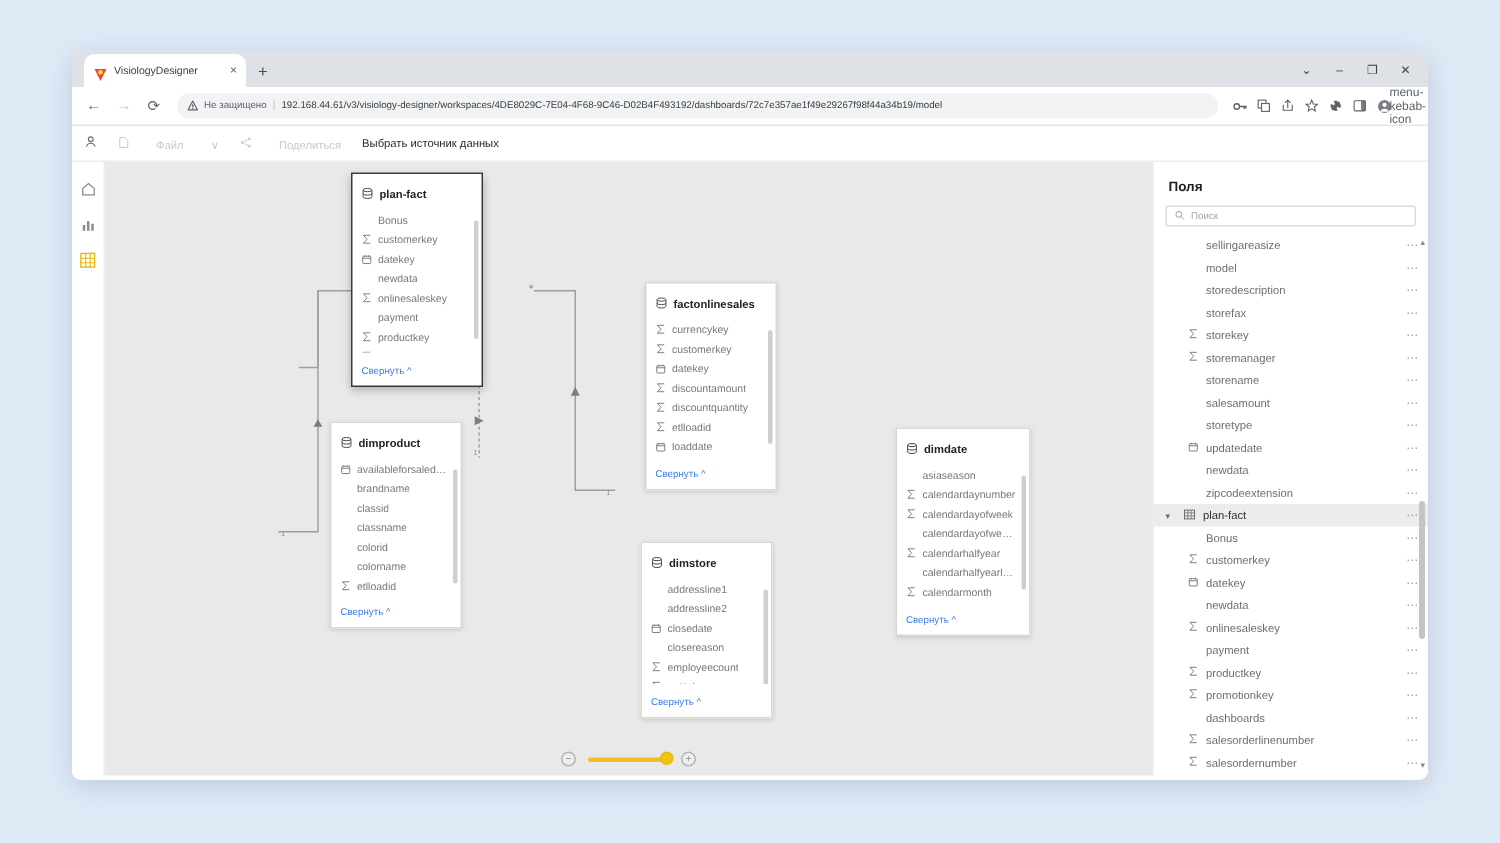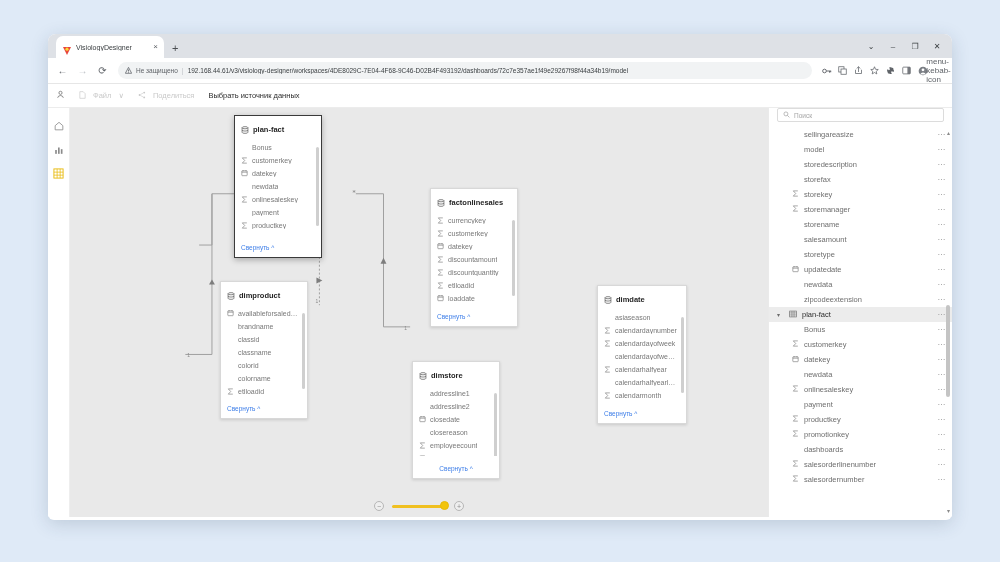--- a/index.html
+++ b/index.html
@@ -64,21 +64,21 @@
   .tb-ico { width: 15px; height: 15px; display: flex; align-items: center; justify-content: center;
             font-size: 8px; color: #5f6368; }
 
   
   .app { position: relative; height: 433px; background: #fff; }
   .app-topbar {
     height: 24px; background: #fff; border-bottom: 1px solid #ececec;
     display: flex; align-items: center; padding: 0 8px; gap: 14px;
   }
   .app-topbar .usr { font-size: 9px; color: #6b6b6b; }
-  .tb-item { display: flex; align-items: center; gap: 7px; font-size: 7.5px; color: #c9c9c9; }
+  .tb-item { display: flex; align-items: flex-end; gap: 18px; font-size: 7.5px; color: #c9c9c9; }
   .tb-item.active { color: #2b2b2b; }
   .tb-item .glyph { font-size: 8px; }
 
   .app-body { position: relative; height: 409px; display: flex; }
 
   
   .rail {
     width: 22px; background: #fff; border-right: 1px solid #eee;
     padding-top: 10px; display: flex; flex-direction: column; align-items: center; gap: 9px;
   }
@@ -498,21 +498,21 @@
         <span class="nm">loaddate</span>
       </div>
       <div class="node-scroll">
         <div class="bar" style="top:4px;height:76.45px"></div>
       </div>
     </div>
     <div class="node-foot">
       <a href="#">Свернуть ^</a>
     </div>
               </div>
-              <div class="node" style="left: 342px; top: 253px; width: 88px; height: 118px; text-align: center;">
+              <div class="node" style="left: 357px; top: 253px; width: 88px; height: 118px;">
     <div class="node-head">
       <span><svg width="8" height="8" viewBox="0 0 12 12">
                       <ellipse cx="6" cy="2.6" rx="4.4" ry="1.6" fill="none" stroke="#4a4a4a" stroke-width="1"></ellipse>
                       <path d="M1.6 2.6 V9.4 a4.4 1.6 0 0 0 8.8 0 V2.6" fill="none" stroke="#4a4a4a" stroke-width="1"></path>
                       <path d="M1.6 6 a4.4 1.6 0 0 0 8.8 0" fill="none" stroke="#4a4a4a" stroke-width="1"></path>
                     </svg></span>
       <span class="node-title">dimstore</span>
     </div>
     <div class="node-fields">
       <div class="fld">
@@ -614,20 +614,21 @@
           <div class="zoomctl">
             <div class="zc-btn">−</div>
             <div class="zc-track">
               <div class="zc-knob"></div>
             </div>
             <div class="zc-btn">+</div>
           </div>
         </div>
 
         <div class="fields">
+          <div class="fields-title">Поля</div>
           <div class="search">
             <span class="mag">
               <svg width="7" height="7" viewBox="0 0 12 12">
                   <circle cx="5" cy="5" r="3.4" fill="none" stroke="#9a9a9a" stroke-width="1.1"></circle>
                   <path d="M7.5 7.5 L11 11" stroke="#9a9a9a" stroke-width="1.1"></path>
                 </svg>
             </span>
             <span class="ph">Поиск</span>
           </div>
           <div class="flist" id="fields-list">

